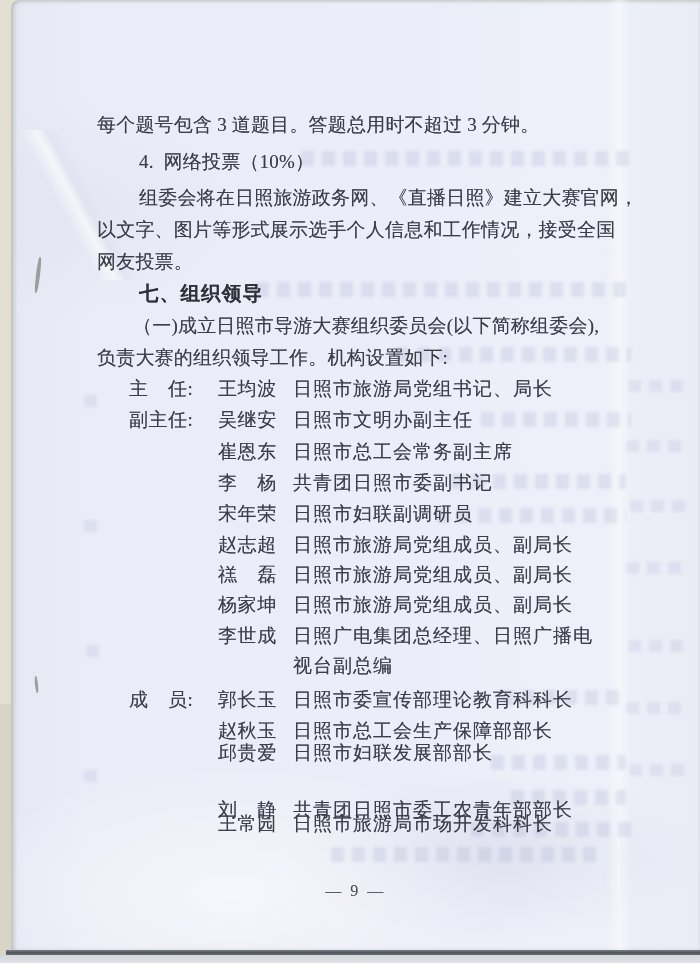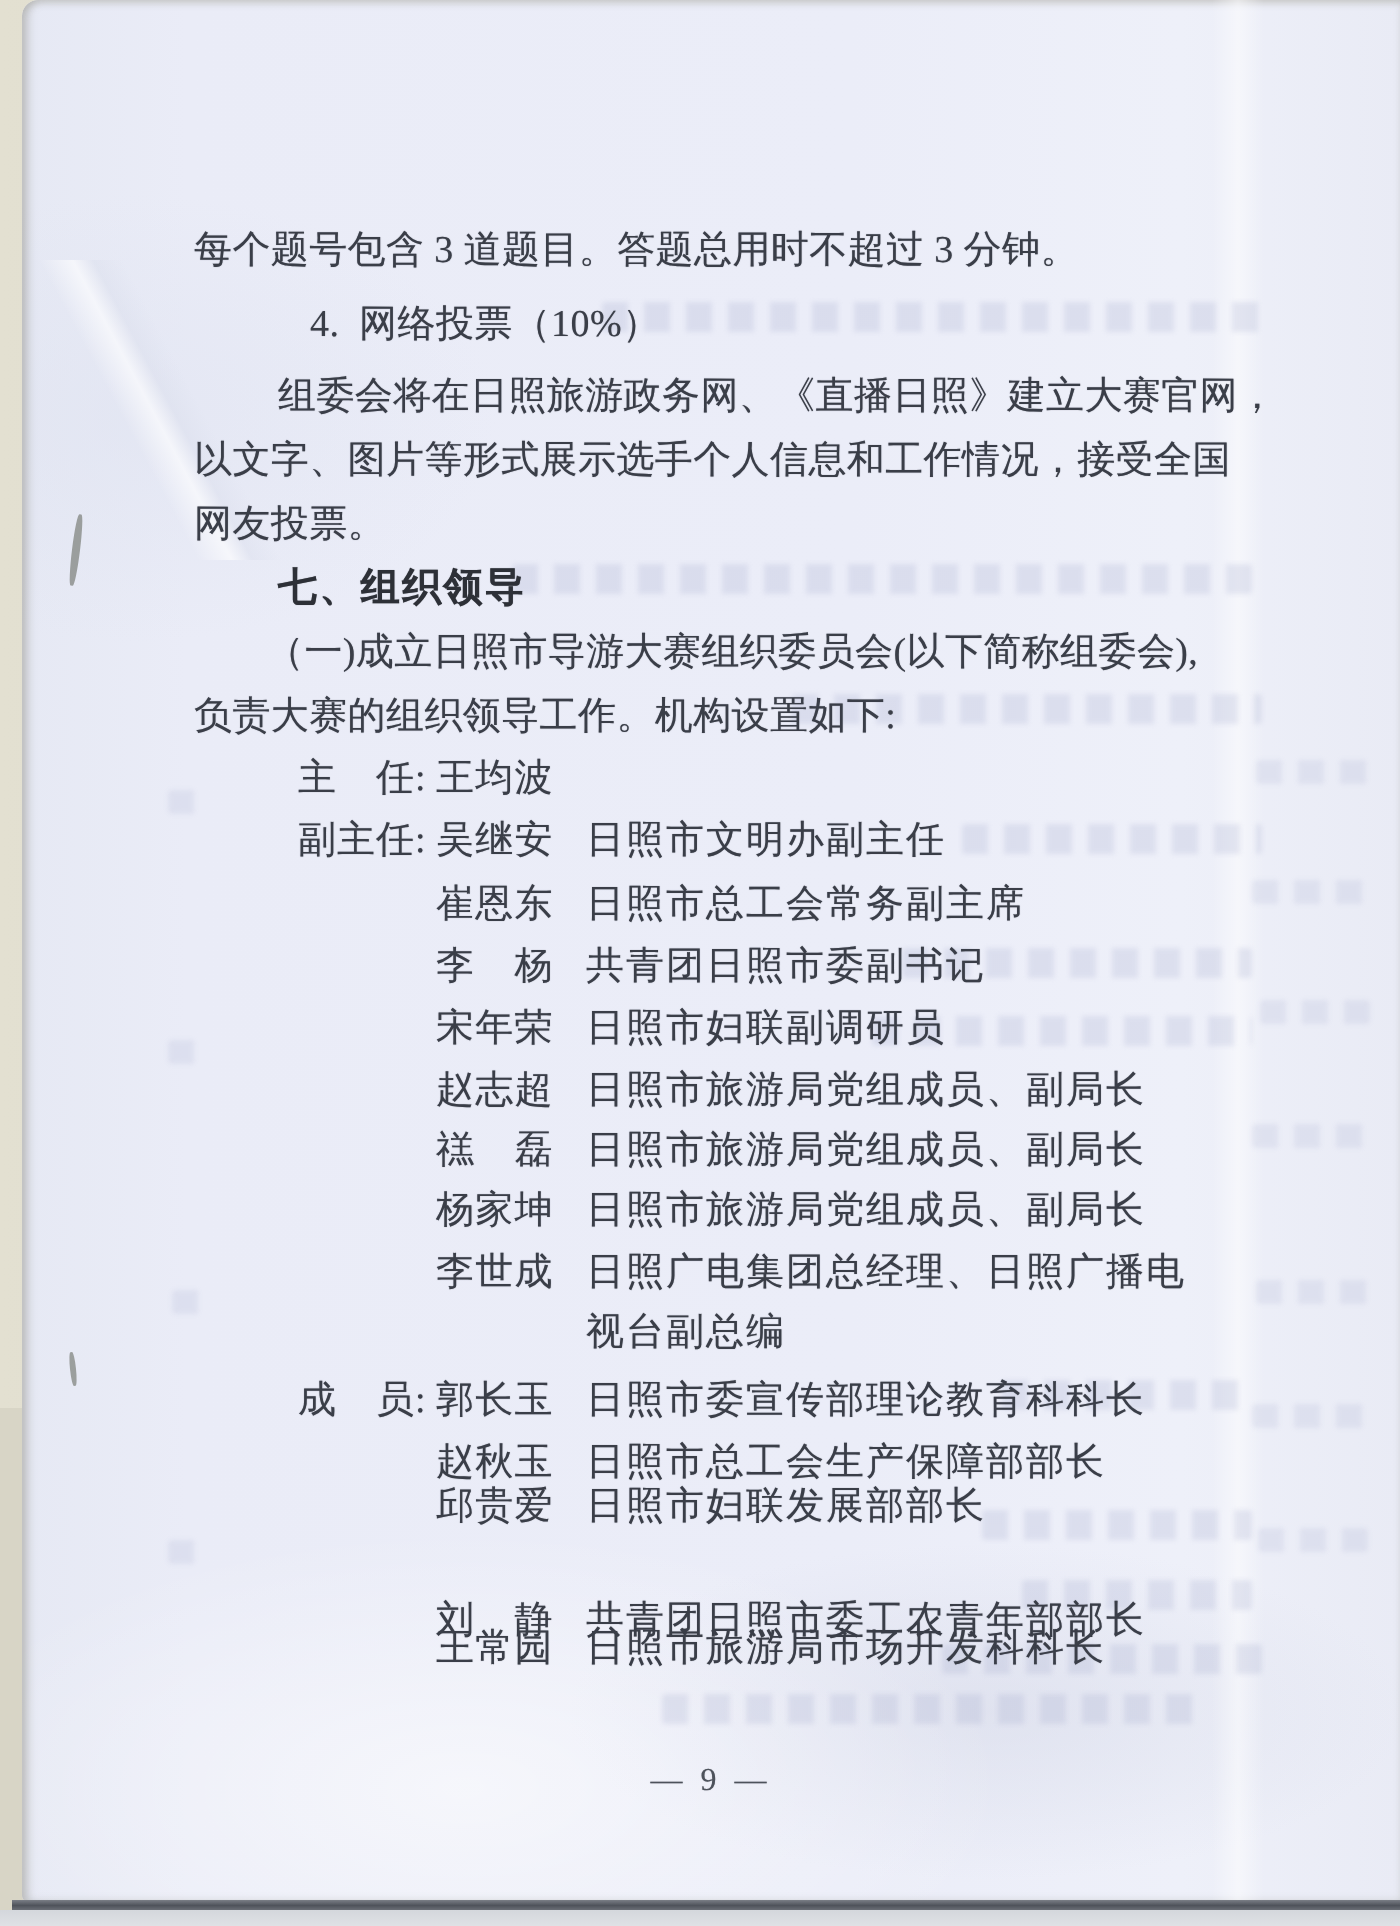--- a/index.html
+++ b/index.html
@@ -45,21 +45,21 @@
     font-size:19px;letter-spacing:.2px;color:#3a3e48;
     text-shadow:0 0 .5px rgba(58,62,72,.55);
   }
   .flush{left:97px;}
   .heading{
     font-family:"Liberation Sans","DejaVu Sans",sans-serif;
     font-weight:700;font-size:19.5px;color:#2d3037;letter-spacing:1.2px;
     text-shadow:0 0 .4px rgba(45,48,55,.6);
   }
   .roster-row{position:absolute;left:0;width:689px;height:31px;}
-  .role{position:absolute;left:138px;letter-spacing:.5px;}
+  .role{position:absolute;left:118px;letter-spacing:.5px;}
   .name{position:absolute;left:207px;letter-spacing:.6px;}
   .title{position:absolute;left:282px;letter-spacing:1px;}
   .pagenum{
     position:absolute;left:0;top:882px;width:689px;text-align:center;
     font-size:16px;letter-spacing:2.5px;color:#4d525b;
     text-shadow:0 0 .4px rgba(77,82,91,.5);
   }
   
   .ghost{position:absolute;height:15px;filter:blur(1.4px);opacity:.5;border-radius:2px;
     background:repeating-linear-gradient(90deg,rgba(146,154,194,.38) 0 13px,rgba(146,154,194,0) 13px 21px);
@@ -93,34 +93,35 @@
     <div class="ghost sm" style="left:617px;top:640px;width:58px;"></div>
     <div class="ghost sm" style="left:615px;top:702px;width:60px;"></div>
     <div class="ghost sm" style="left:618px;top:764px;width:55px;"></div>
     <div class="ghost sm" style="left:73px;top:395px;width:16px;"></div>
     <div class="ghost sm" style="left:73px;top:520px;width:16px;"></div>
     <div class="ghost sm" style="left:75px;top:645px;width:16px;"></div>
     <div class="ghost sm" style="left:73px;top:770px;width:16px;"></div>
 
     <div class="t flush" style="left:86px;top:112px;">每个题号包含 3 道题目。答题总用时不超过 3 分钟。</div>
 
-    <div class="t" style="left:144px;top:149px;">4.  网络投票（10%）</div>
+    <div class="t" style="left:128px;top:149px;">4.  网络投票（10%）</div>
 
     <div class="t" style="left:128px;top:185px;">组委会将在日照旅游政务网、《直播日照》建立大赛官网，</div>
     <div class="t" style="left:86px;top:217px;">以文字、图片等形式展示选手个人信息和工作情况，接受全国</div>
     <div class="t" style="left:86px;top:249px;">网友投票。</div>
 
     <div class="t heading" style="left:128px;top:280px;">七、组织领导</div>
 
     <div class="t" style="left:122px;top:313px;font-family:Liberation Serif, serif;">（一)成立日照市导游大赛组织委员会(以下简称组委会),</div>
     <div class="t" style="left:86px;top:345px;">负责大赛的组织领导工作。机构设置如下:</div>
 
     <div class="roster-row" style="top:376px;">
       <span class="t role">主　任:</span>
       <span class="t name">王均波</span>
+      <span class="t title">日照市旅游局党组书记、局长</span>
     </div>
     <div class="roster-row" style="top:407px;">
       <span class="t role">副主任:</span>
       <span class="t name">吴继安</span>
       <span class="t title">日照市文明办副主任</span>
     </div>
     <div class="roster-row" style="top:439px;">
       <span class="t name">崔恩东</span>
       <span class="t title">日照市总工会常务副主席</span>
     </div>

